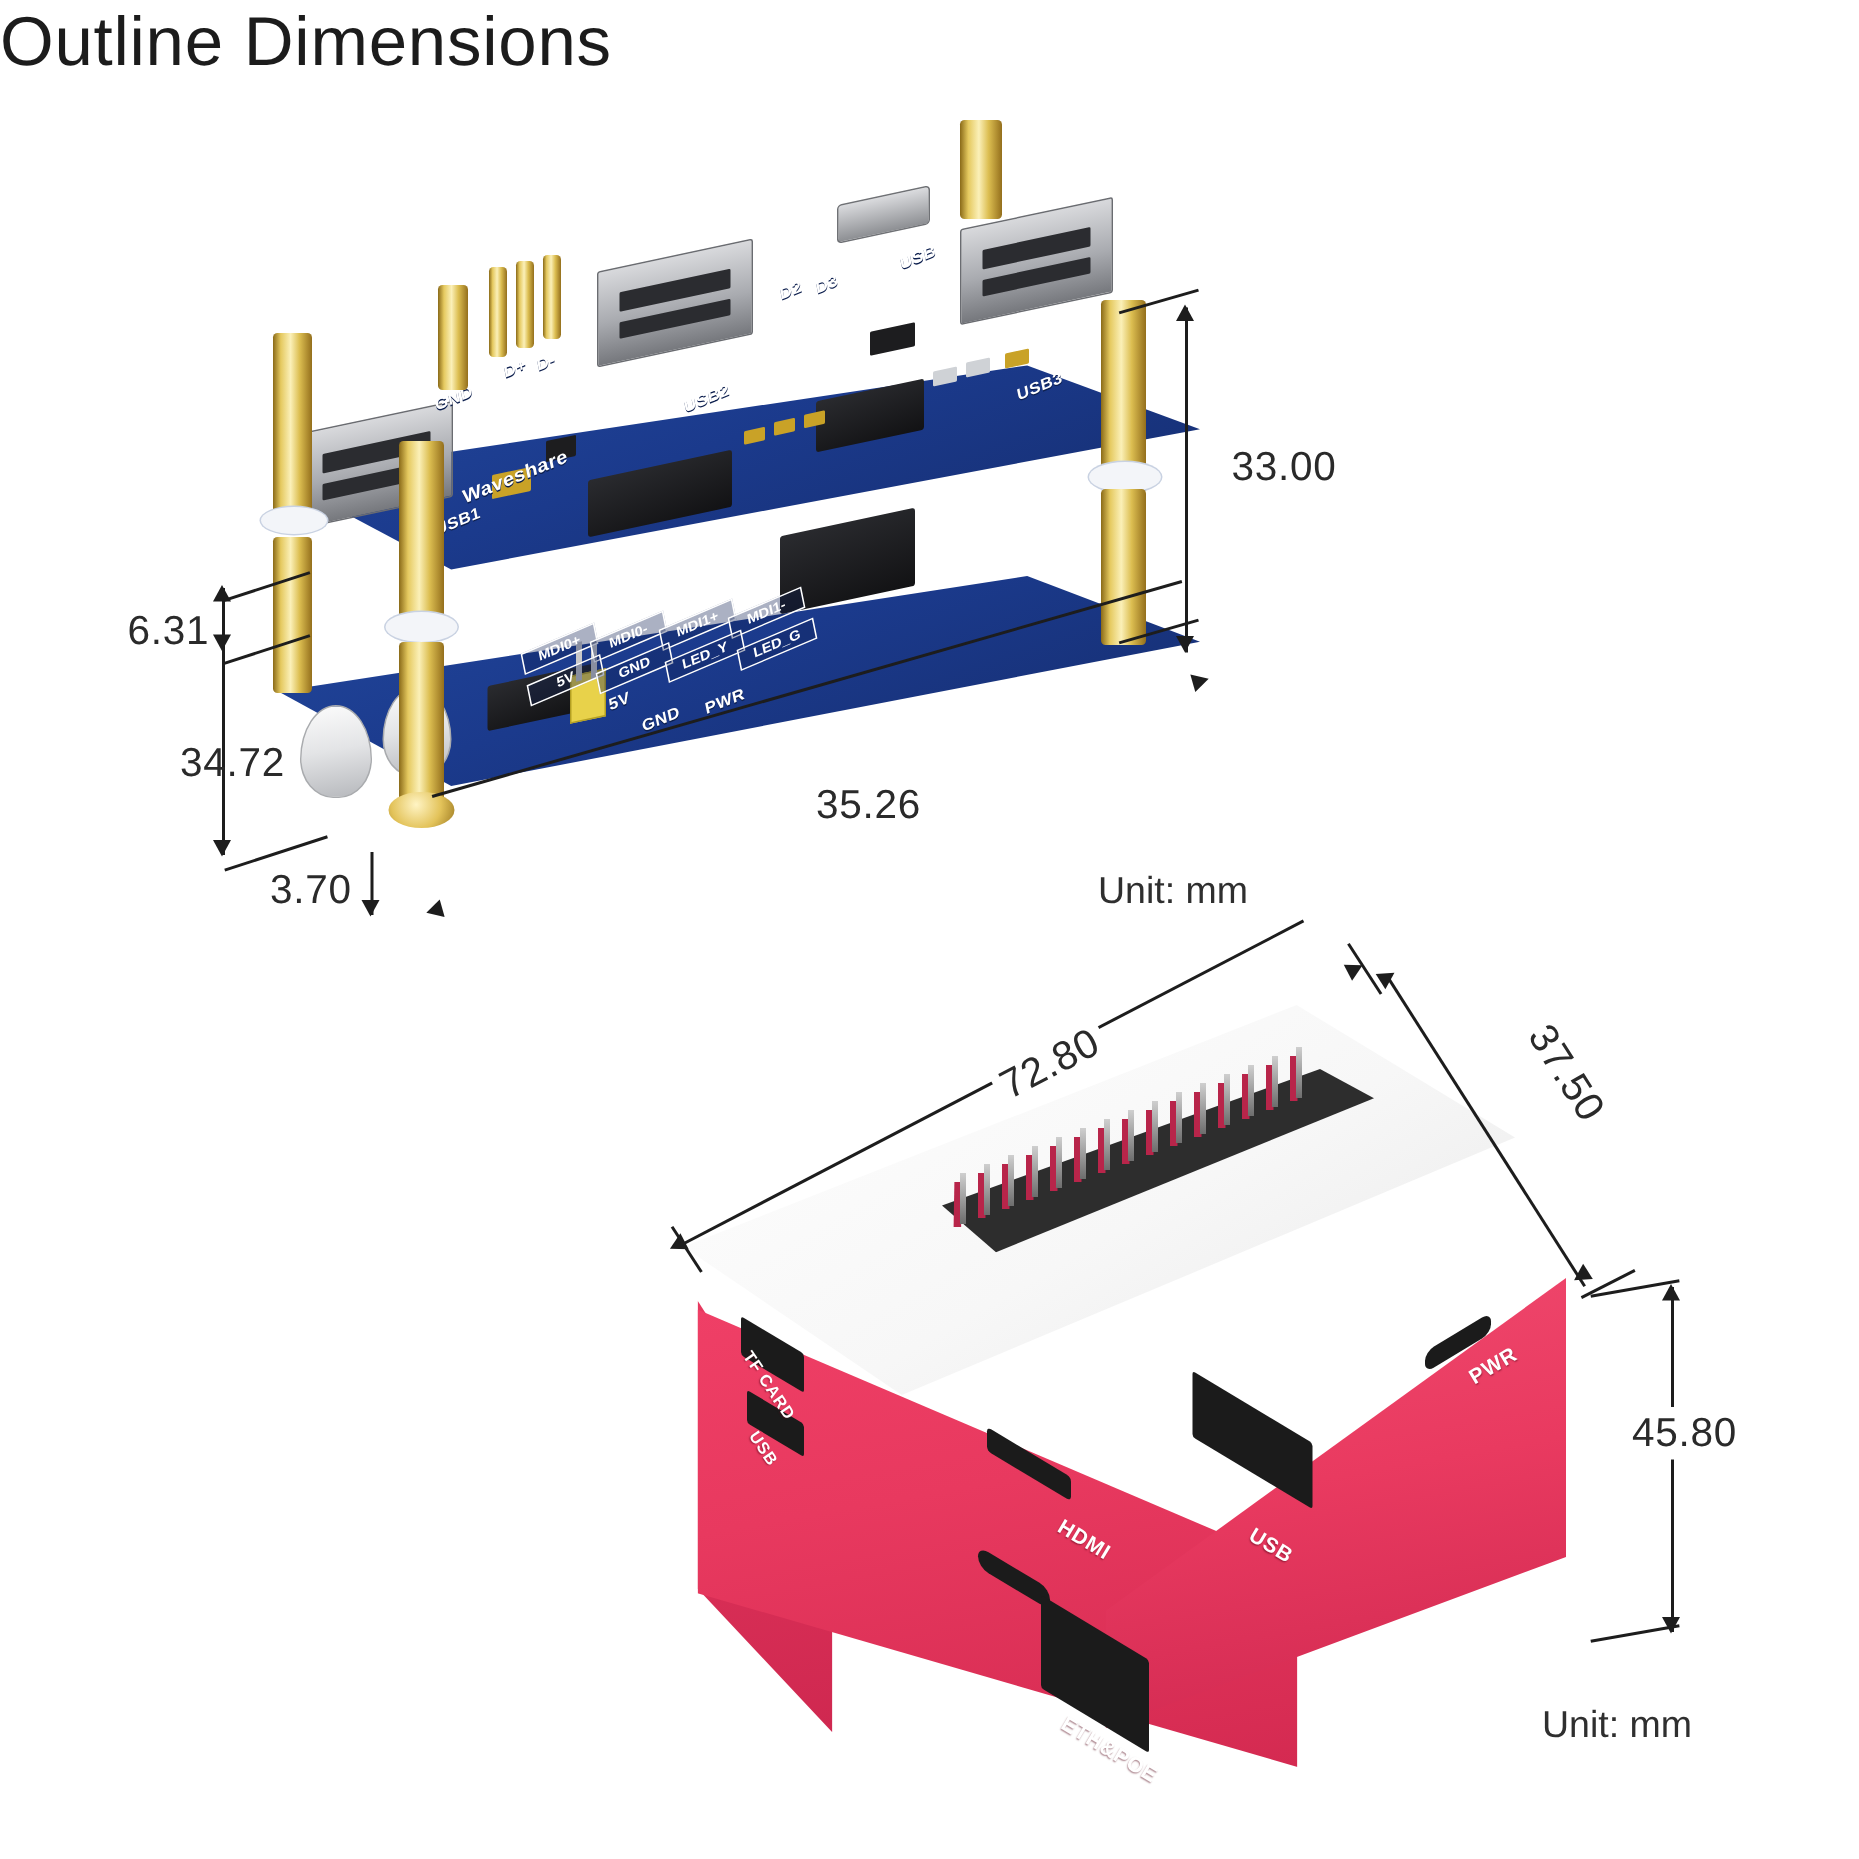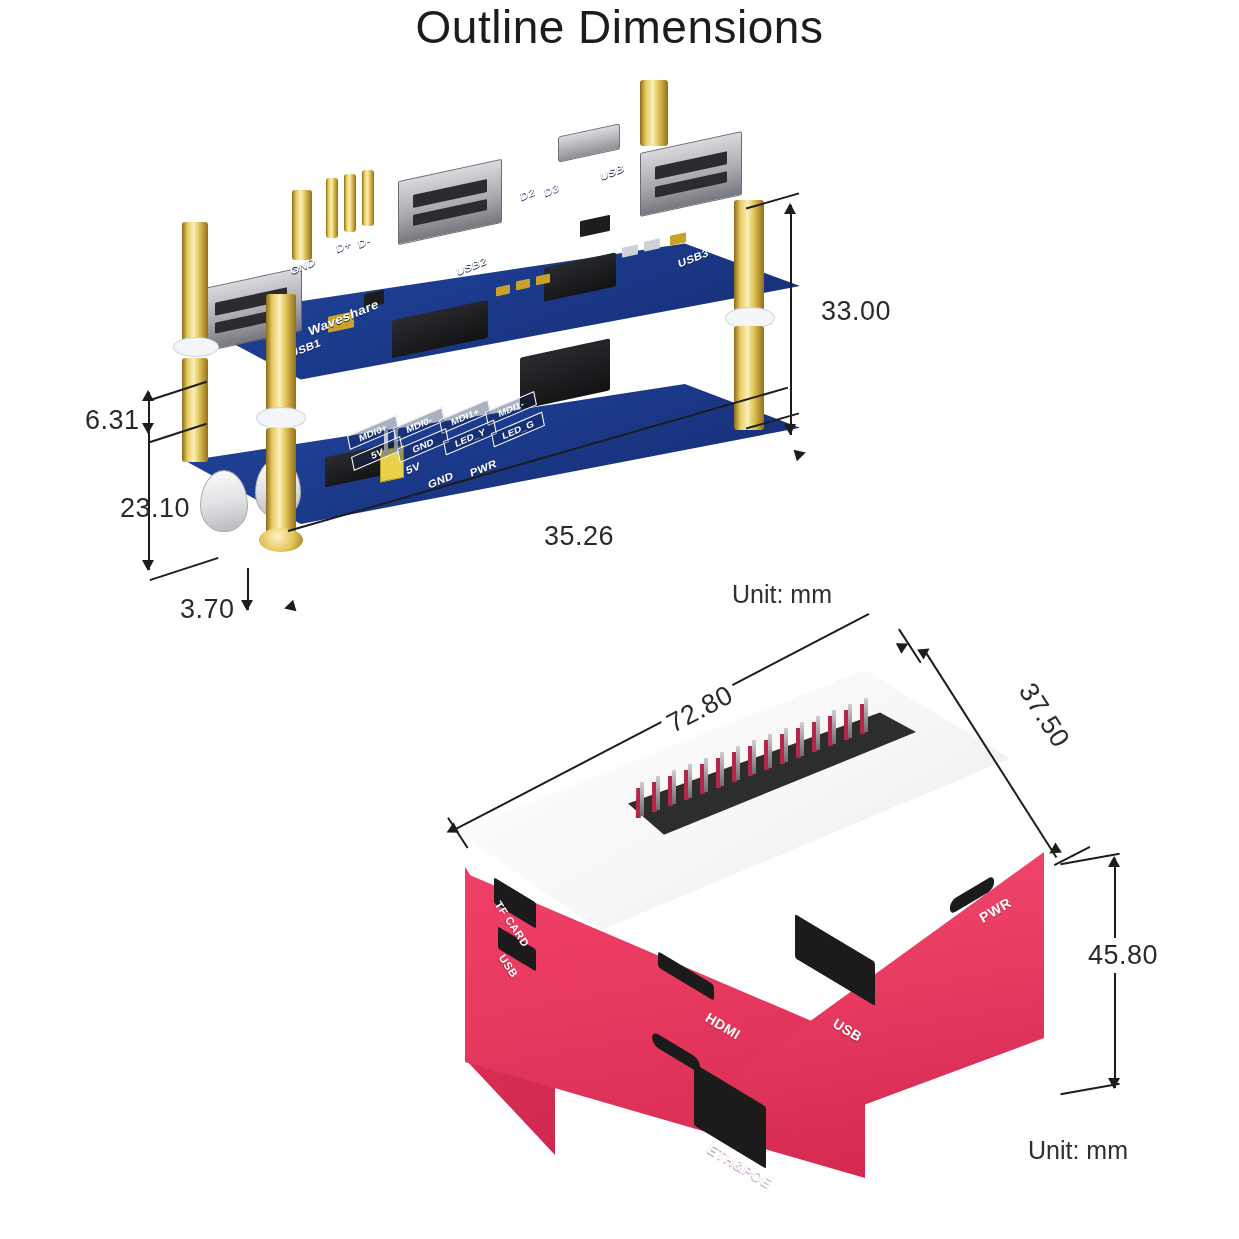--- a/index.html
+++ b/index.html
@@ -1,20 +1,20 @@
 <!DOCTYPE html>
 <html><head>
 <meta charset="utf-8">
 <style>
   html,body{margin:0;padding:0;background:#ffffff;}
   body{width:1239px;height:1239px;position:relative;overflow:hidden;
        font-family:"Liberation Sans","DejaVu Sans",sans-serif;color:#1a1a1a;}
   .abs{position:absolute;}
   
-  #page-title{left:0;top:0;width:1239px;text-align:center;font-size:46px;
+  #page-title{left:0;top:0;width:1239px;font-size:46px;
               letter-spacing:.5px;color:#1c1c1c;font-weight:400;}
   
   .dim{font-size:27px;color:#2a2a2a;white-space:nowrap;letter-spacing:.5px;}
   .unit{font-size:25px;color:#2f2f2f;white-space:nowrap;}
   
   .ln{position:absolute;background:#1d1d1d;}
   .hln{height:1.6px;}
   .vln{width:1.6px;}
   .arw{position:absolute;width:0;height:0;}
   .arw-u{border-left:6px solid transparent;border-right:6px solid transparent;border-bottom:11px solid #1d1d1d;}
@@ -192,25 +192,25 @@
 <div class="ln vln abs" style="left:148px;top:392px;height:42px;"></div>
 <div class="arw arw-u abs" style="left:142px;top:390px;"></div>
 <div class="arw arw-d abs" style="left:142px;top:423px;"></div>
 <div class="ln hln abs" style="left:148px;top:390px;width:60px;transform:rotate(-18deg);"></div>
 <div class="ln hln abs" style="left:148px;top:432px;width:60px;transform:rotate(-18deg);"></div>
 <div class="dim abs" style="left:85px;top:405px;">6.31</div>
 
 <div class="ln vln abs" style="left:148px;top:432px;height:138px;"></div>
 <div class="arw arw-d abs" style="left:142px;top:560px;"></div>
 <div class="ln hln abs" style="left:148px;top:568px;width:72px;transform:rotate(-18deg);"></div>
-<div class="dim abs" style="left:120px;top:493px;">23.10</div>
+<div class="dim abs" style="left:120px;top:493px;">34.72</div>
 
 <div class="ln vln abs" style="left:247px;top:568px;height:42px;"></div>
 <div class="arw arw-d abs" style="left:241px;top:600px;"></div>
-<div class="dim abs" style="left:180px;top:578px;margin-top:16px;">3.70</div>
+<div class="dim abs" style="left:180px;top:578px;">3.70</div>
 
 <div class="ln hln abs" style="left:288px;top:530px;width:520px;transform:rotate(-16deg);transform-origin:left center;"></div>
 <div class="arw arw-l abs" style="left:284px;top:601px;transform:rotate(-16deg);"></div>
 <div class="arw arw-r abs" style="left:795px;top:448px;transform:rotate(-16deg);"></div>
 <div class="dim abs" style="left:538px;top:521px;background:#fff;padding:0 6px;">35.26</div>
 
 <div class="unit abs" style="left:732px;top:580px;">Unit: mm</div>
 
 <div class="abs" id="case-illustration">
 

